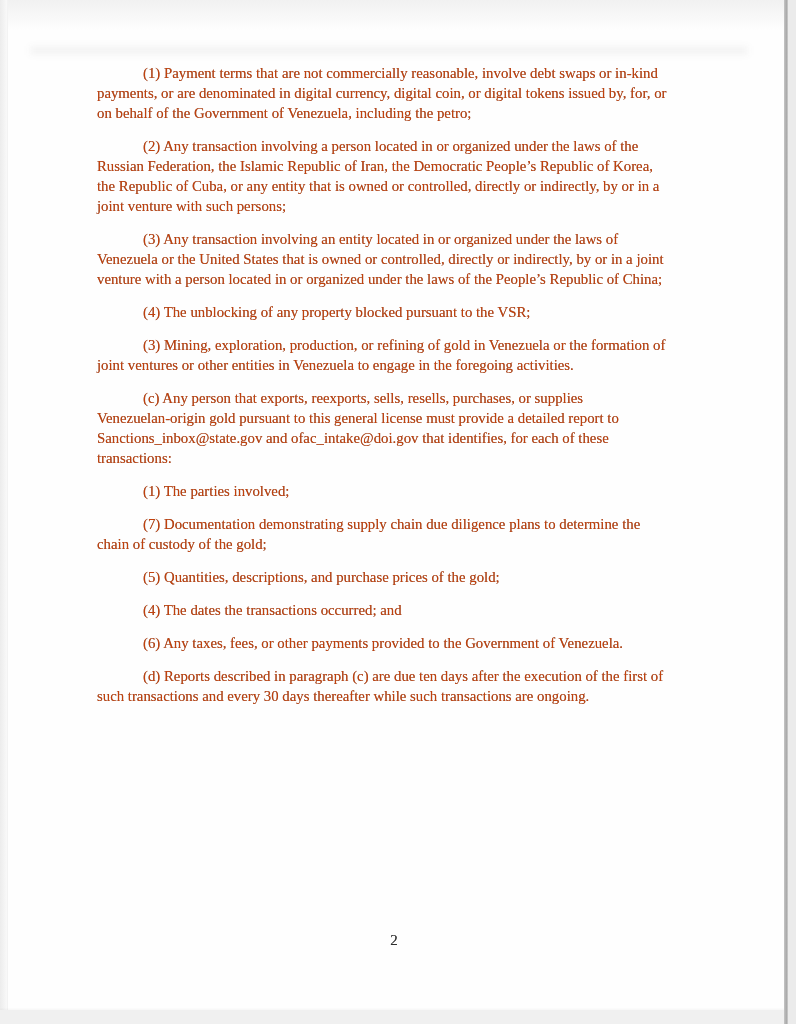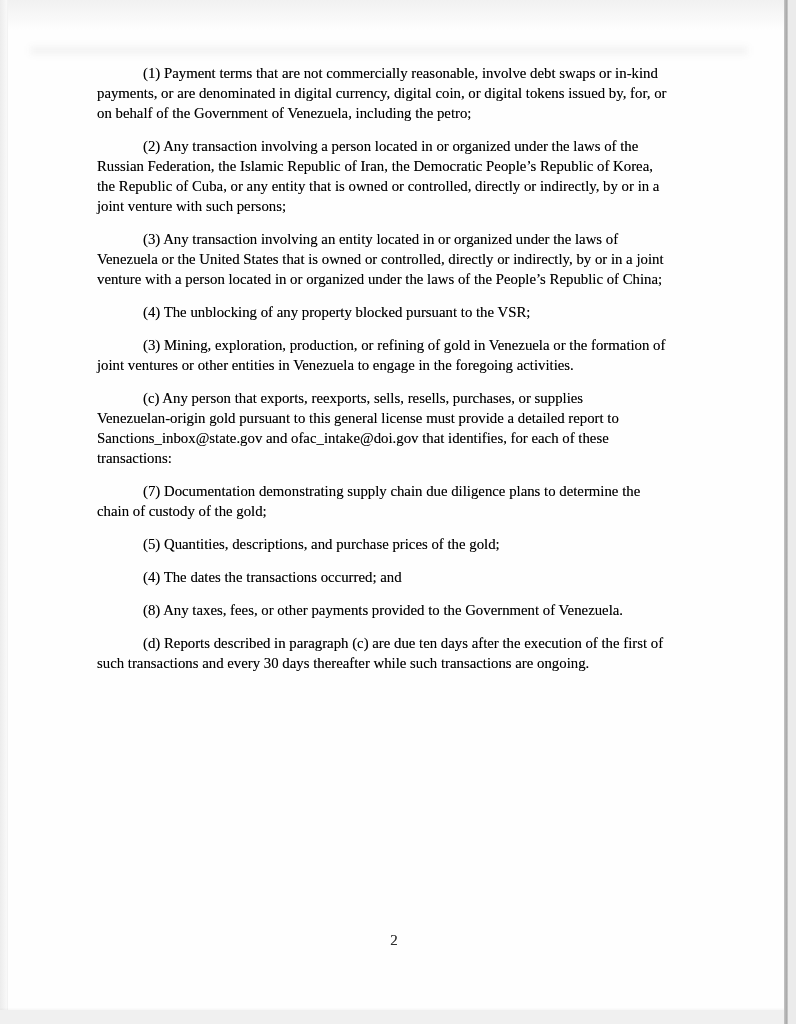--- a/index.html
+++ b/index.html
@@ -84,21 +84,21 @@
     height: 1024px;
     background: #ebebeb;
   }
 
   
   .doc-text {
     position: absolute;
     left: 97px;
     top: 63px;
     width: 690px;
-    color: #000000;
+    color: #c2410c;
     font-size: 14.8px;
     line-height: 20px;
     text-shadow: 0 0 0.4px rgba(40,40,40,0.55);
   }
   .doc-text p {
     margin: 0 0 13px 0;
     text-indent: 46px;
     white-space: pre-line;
   }
 
@@ -132,25 +132,26 @@
     <p>(3) Any transaction involving an entity located in or organized under the laws of
 Venezuela or the United States that is owned or controlled, directly or indirectly, by or in a joint
 venture with a person located in or organized under the laws of the People’s Republic of China;</p>
     <p>(4) The unblocking of any property blocked pursuant to the VSR;</p>
     <p>(3) Mining, exploration, production, or refining of gold in Venezuela or the formation of
 joint ventures or other entities in Venezuela to engage in the foregoing activities.</p>
     <p>(c) Any person that exports, reexports, sells, resells, purchases, or supplies
 Venezuelan-origin gold pursuant to this general license must provide a detailed report to
 Sanctions_inbox@state.gov and ofac_intake@doi.gov that identifies, for each of these
 transactions:</p>
+    <p>(1) The parties involved;</p>
     <p>(7) Documentation demonstrating supply chain due diligence plans to determine the
 chain of custody of the gold;</p>
     <p>(5) Quantities, descriptions, and purchase prices of the gold;</p>
     <p>(4) The dates the transactions occurred; and</p>
-    <p>(8) Any taxes, fees, or other payments provided to the Government of Venezuela.</p>
+    <p>(6) Any taxes, fees, or other payments provided to the Government of Venezuela.</p>
     <p>(d) Reports described in paragraph (c) are due ten days after the execution of the first of
 such transactions and every 30 days thereafter while such transactions are ongoing.</p>
   </div>
 
   <div class="page-number">2</div>
 </div>
 
 <div class="scan-left-edge"></div>
 <div class="scan-bottom-edge"></div>
 <div class="scan-right-line"></div>

